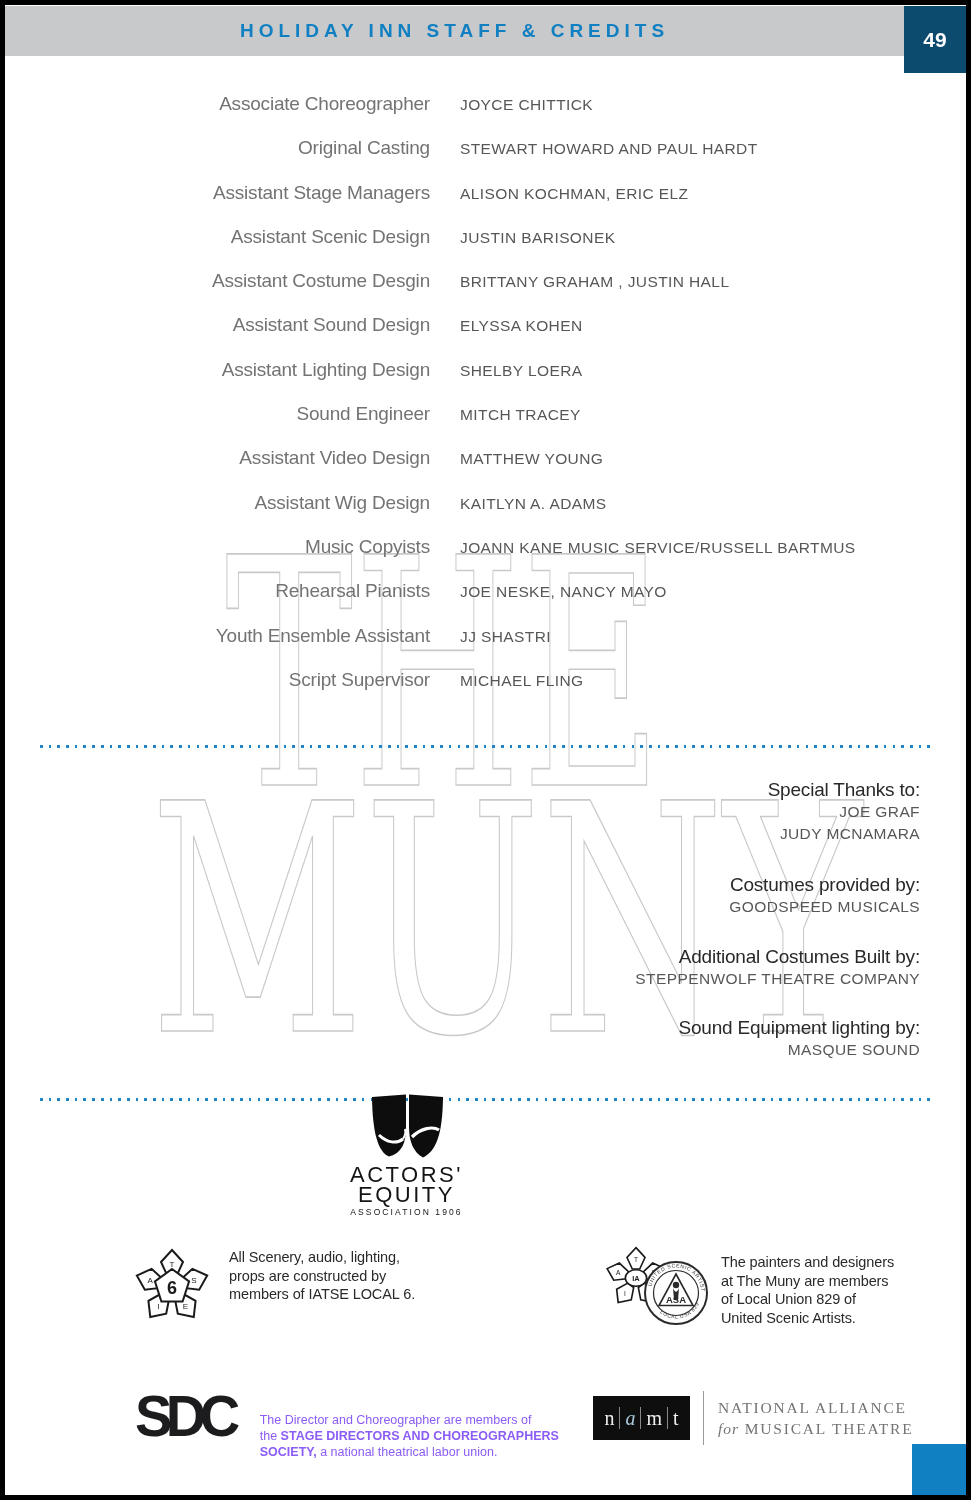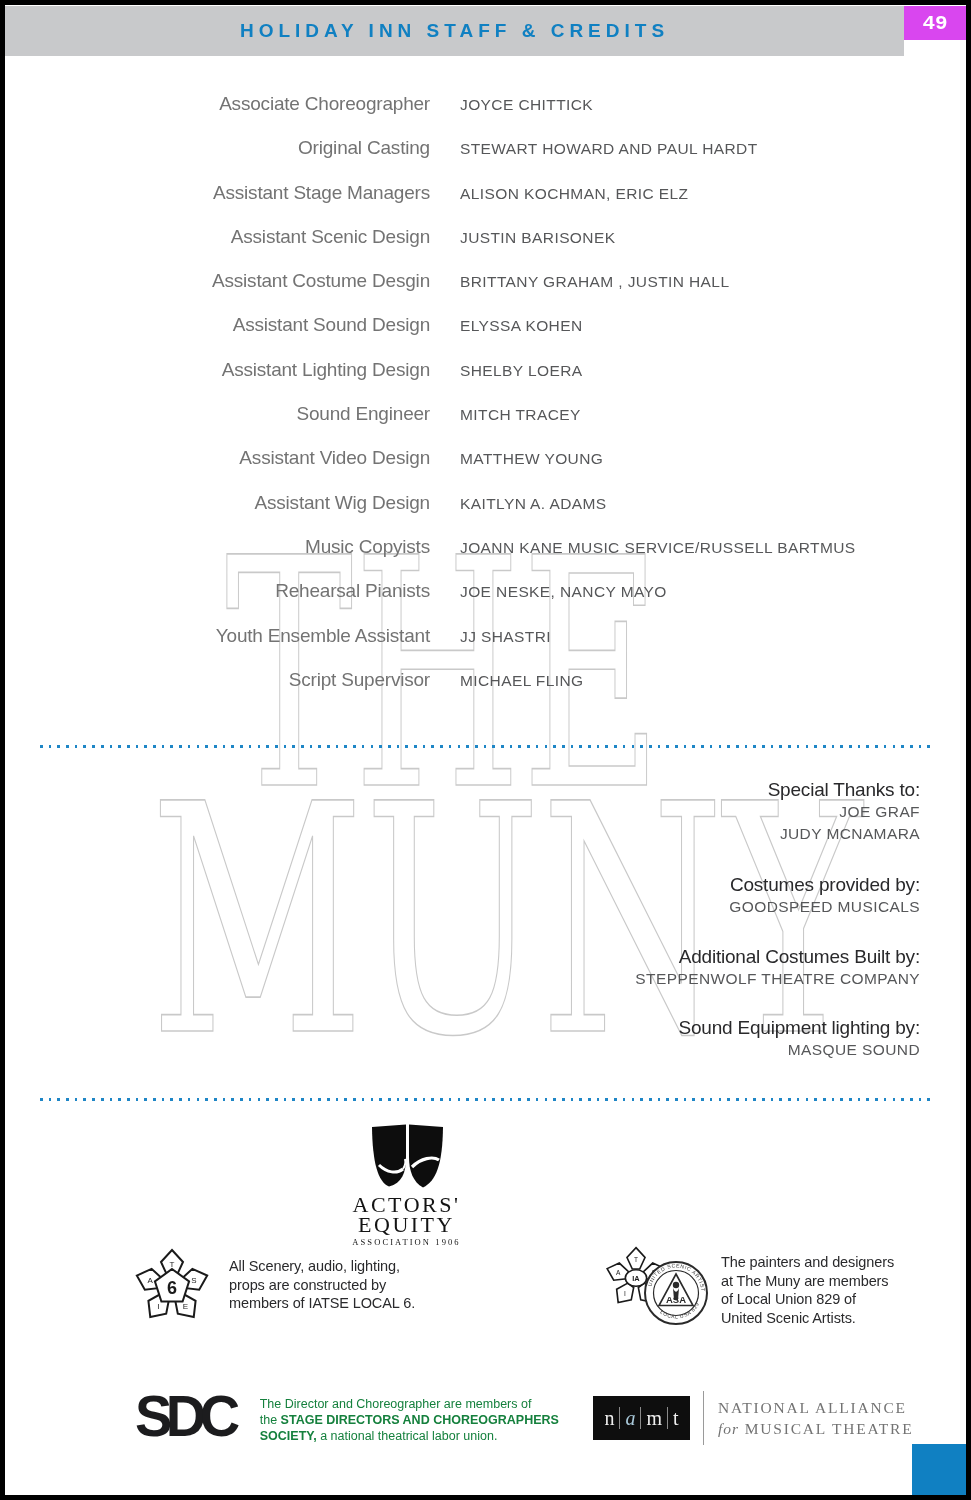--- a/index.html
+++ b/index.html
@@ -16,23 +16,23 @@
 
   
   .header-bar {
     position:absolute; left:0; top:1px; width:899px; height:50px;
     background:#c8c9cb; display:flex; align-items:center; justify-content:center;
   }
   .header-title {
     color:#1080c2; font-size:19px; font-weight:bold; letter-spacing:5px;
   }
   .page-num-box {
-    position:absolute; left:899px; top:1px; width:62px; height:34px;
-    background:#d946ef; color:#fff; display:flex; align-items:center; justify-content:center;
-    font-size:21px; font-weight:bold;font-family:Liberation Mono, monospace;
+    position:absolute; left:899px; top:1px; width:62px; height:67px;
+    background:#0c4a6e; color:#fff; display:flex; align-items:center; justify-content:center;
+    font-size:21px; font-weight:bold;
   }
 
   
   .credits { position:absolute; left:70px; top:88px; width:830px; }
   .crow { display:flex; align-items:flex-start; height:44.3px; }
   .crole {
     width:355px; text-align:right; font-size:19px; color:#737373;
     letter-spacing:-0.2px; line-height:21px;
   }
   .cname {
@@ -50,41 +50,41 @@
   
   .thanks { position:absolute; left:0; top:773px; width:867px; text-align:right;margin-left:48px; }
   .tgroup { margin-bottom:27px; }
   .thead { font-size:19px; color:#29292b; line-height:23px; letter-spacing:-0.2px; }
   .tname { font-size:15.5px; color:#565759; letter-spacing:0.4px; line-height:21.5px; }
   .tg2 { margin-top:29px; }
   .tg3 { margin-top:27px; }
   .tg4 { margin-top:27px; }
 
   
-  .aea { position:absolute; left:0; top:1118px; width:803px; text-align:center;font-family:Liberation Serif, serif; }
+  .aea { position:absolute; left:0; top:1088px; width:803px; text-align:center; }
   .aea-line1, .aea-line2 {
     font-size:22px; color:#141414; letter-spacing:2.5px; line-height:19.5px; font-weight:400;
   }
   .aea-line3 { font-size:8.5px; color:#141414; letter-spacing:2.1px; margin-top:3px; }
   .aea svg { display:block; margin:0 auto 6px auto; }
 
   
   .union-left { position:absolute; left:128px; top:1243px; display:flex; }
-  .union-left .utext { margin-left:18px; margin-top:9px; }
+  .union-left .utext { margin-left:18px; }
   .union-right { position:absolute; left:601px; top:1240px; display:flex; }
   .union-right .utext { margin-left:11px; margin-top:8px; }
   .utext { font-size:14.5px; line-height:18.6px; color:#2a2a2c; letter-spacing:-0.1px; }
 
   
   .sdc-row { position:absolute; left:130px; top:1384px; display:flex; align-items:flex-start; }
   .sdc-mark {
     font-size:56px; font-weight:bold; letter-spacing:-6.5px; color:#1c1c1e;
     line-height:52px; transform:scaleY(1.02); margin-top:2px;
   }
-  .sdc-text { margin-left:26px; margin-top:8px; font-size:12.5px; line-height:15.8px; color:#15803d; }
+  .sdc-text { margin-left:26px; margin-top:24px; font-size:12.5px; line-height:15.8px; color:#8b5cf6; }
   .sdc-text b { font-weight:bold; }
 
   
   .namt-row { position:absolute; left:588px; top:1386px; display:flex; align-items:center; }
   .namt-box {
     width:97px; height:44px; background:#0e0e0e; display:flex;
     align-items:center; justify-content:center;
     font-family:"Liberation Serif", serif; color:#efefef; font-size:20px;
   }
   .namt-box .sep { width:1px; height:22px; background:#8a8a8a; margin:0 5px; }

